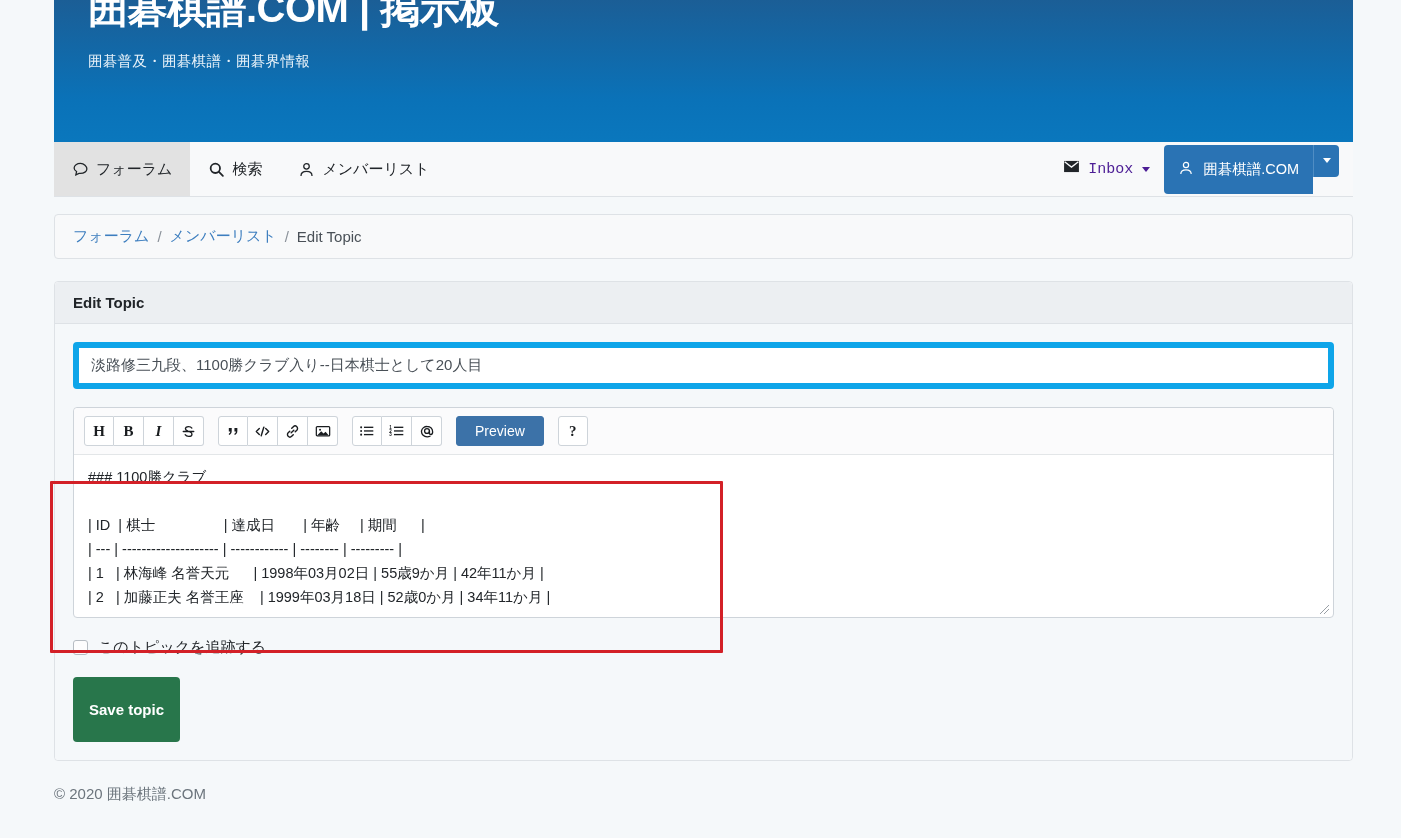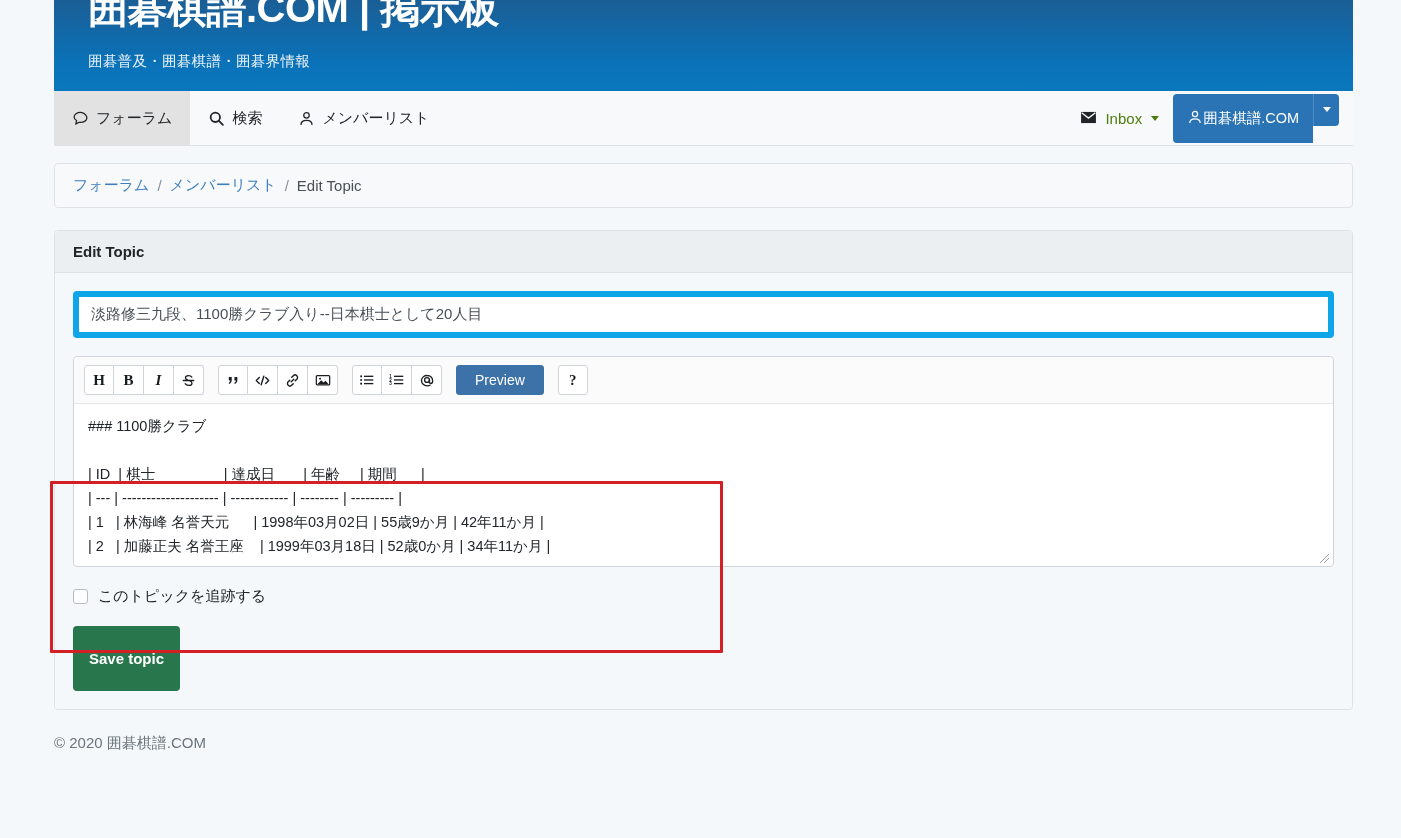--- a/index.html
+++ b/index.html
@@ -11,21 +11,21 @@
     font-family: "Liberation Sans", "DejaVu Sans", sans-serif;
     -webkit-font-smoothing: antialiased;
   }
   .page { width: 1401px; height: 838px; position: relative; overflow: hidden; background: #f5f8fa; }
   .container { position: absolute; left: 54px; top: 0; width: 1299px; }
 
   
   .masthead {
     background: linear-gradient(to bottom, #1b5e96 0%, #0a72b8 70%, #0a77bd 100%);
     padding: 0 34px;
-    height: 91px;
+    height: 142px;
     position: relative;
     overflow: hidden;
   }
   .masthead-title {
     color: #ffffff;
     font-size: 40px;
     font-weight: bold;
     letter-spacing: -0.5px;
     margin: 0;
     padding-top: 0;
@@ -66,36 +66,36 @@
   }
   .nav-item.active { background: #e2e2e2; }
   .nav-item svg { display:block; }
   .nav-right {
     margin-left: auto;
     display: flex; align-items: center; gap: 14px;
     padding-right: 14px;
   }
   .inbox-link {
     display: flex; align-items: center; gap: 8px;
-    font-size: 15px; color: #4d7c0f; cursor: pointer; text-decoration:none;
+    font-size: 15px; color: #4c1d95; cursor: pointer; text-decoration:none;font-family:Liberation Mono, monospace;
   }
   .caret {
     width: 0; height: 0;
     border-left: 4.5px solid transparent;
     border-right: 4.5px solid transparent;
     border-top: 5px solid currentColor;
     display: inline-block;
     margin-left: 1px;
   }
   .user-btn-group { display: flex; align-items: stretch; }
   .user-btn {
     background: #2a73b4;
     color: #fff;
     border: none;
-    display: flex; align-items: center; 
+    display: flex; align-items: center; gap: 9px;
     padding: 0 14px;
     height: 49px;
     font-size: 14.5px;
     border-radius: 4px 0 0 4px;
     cursor: pointer;
     font-family: inherit;
     white-space: nowrap;
   }
   .user-toggle {
     background: #2a73b4;

